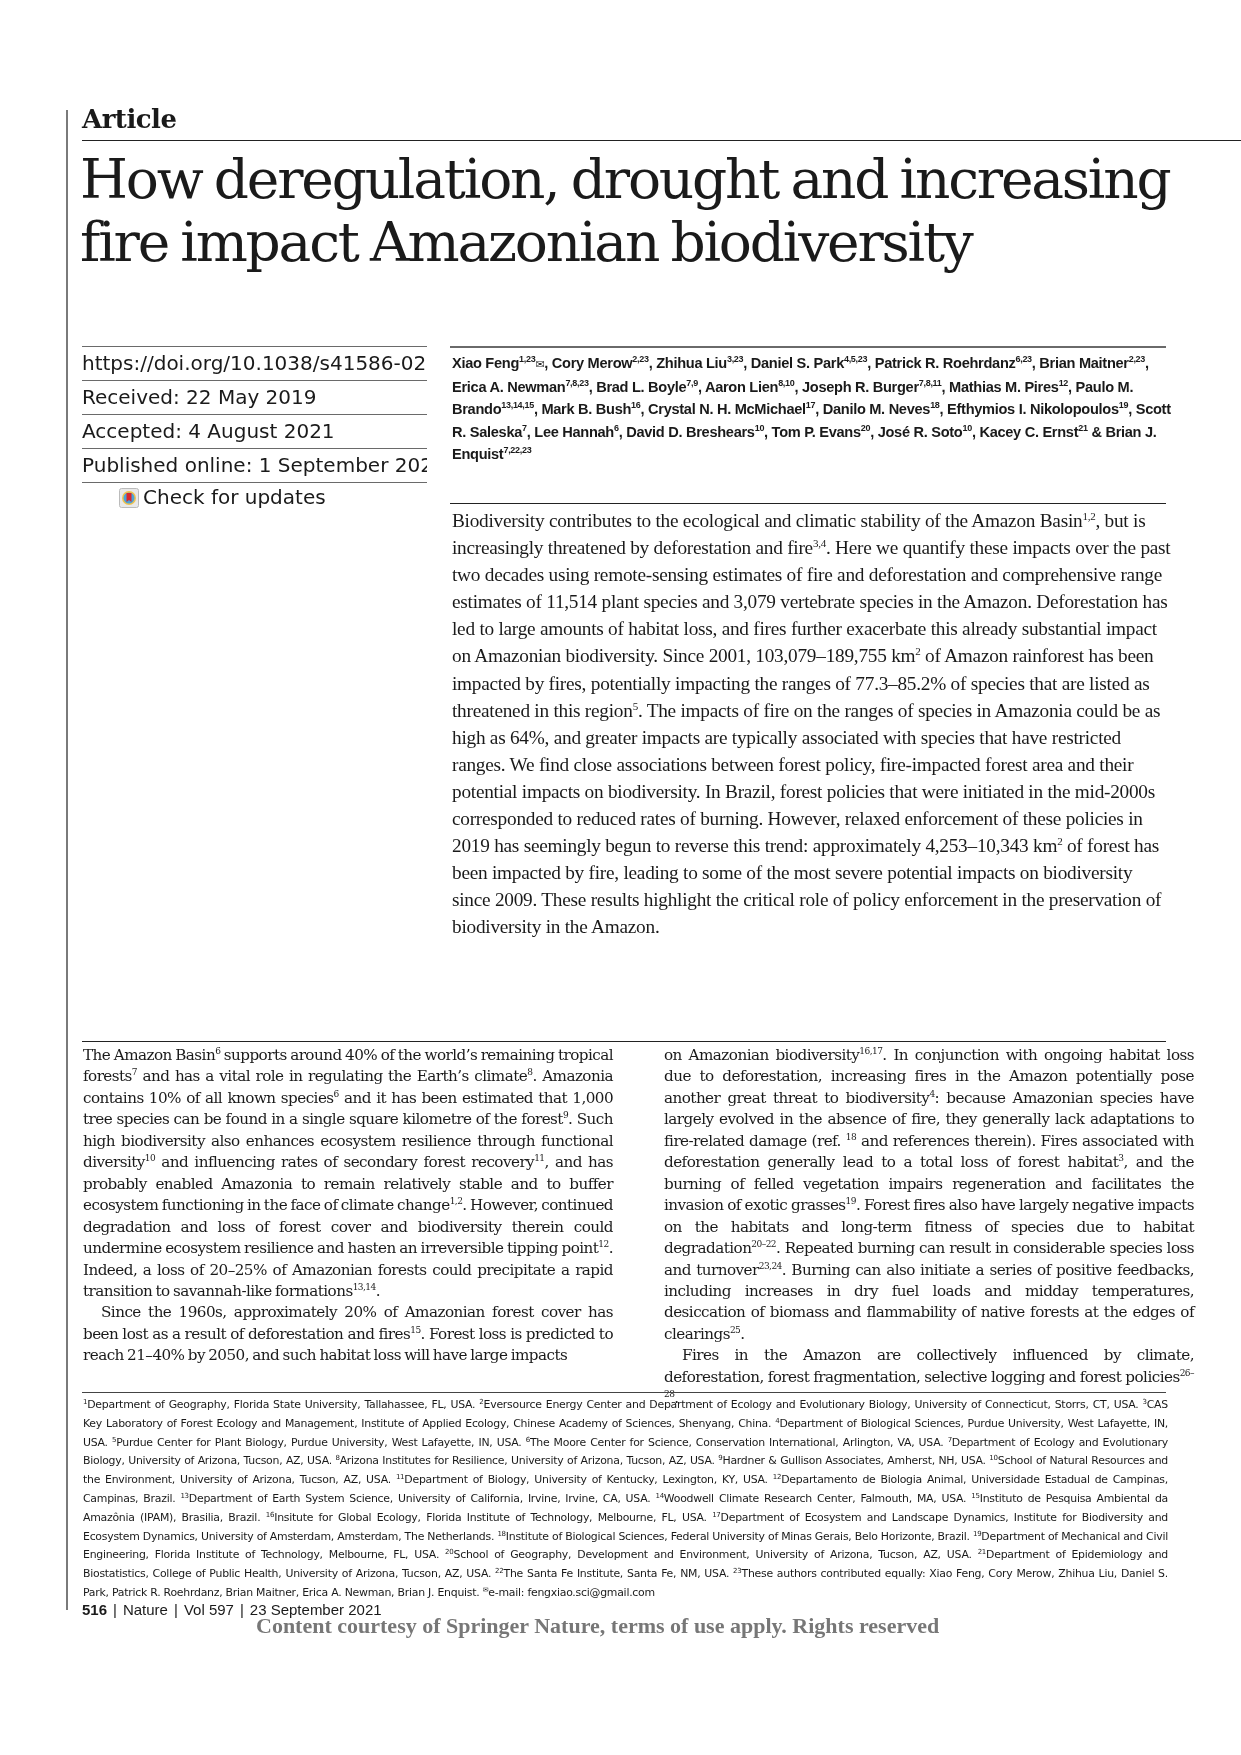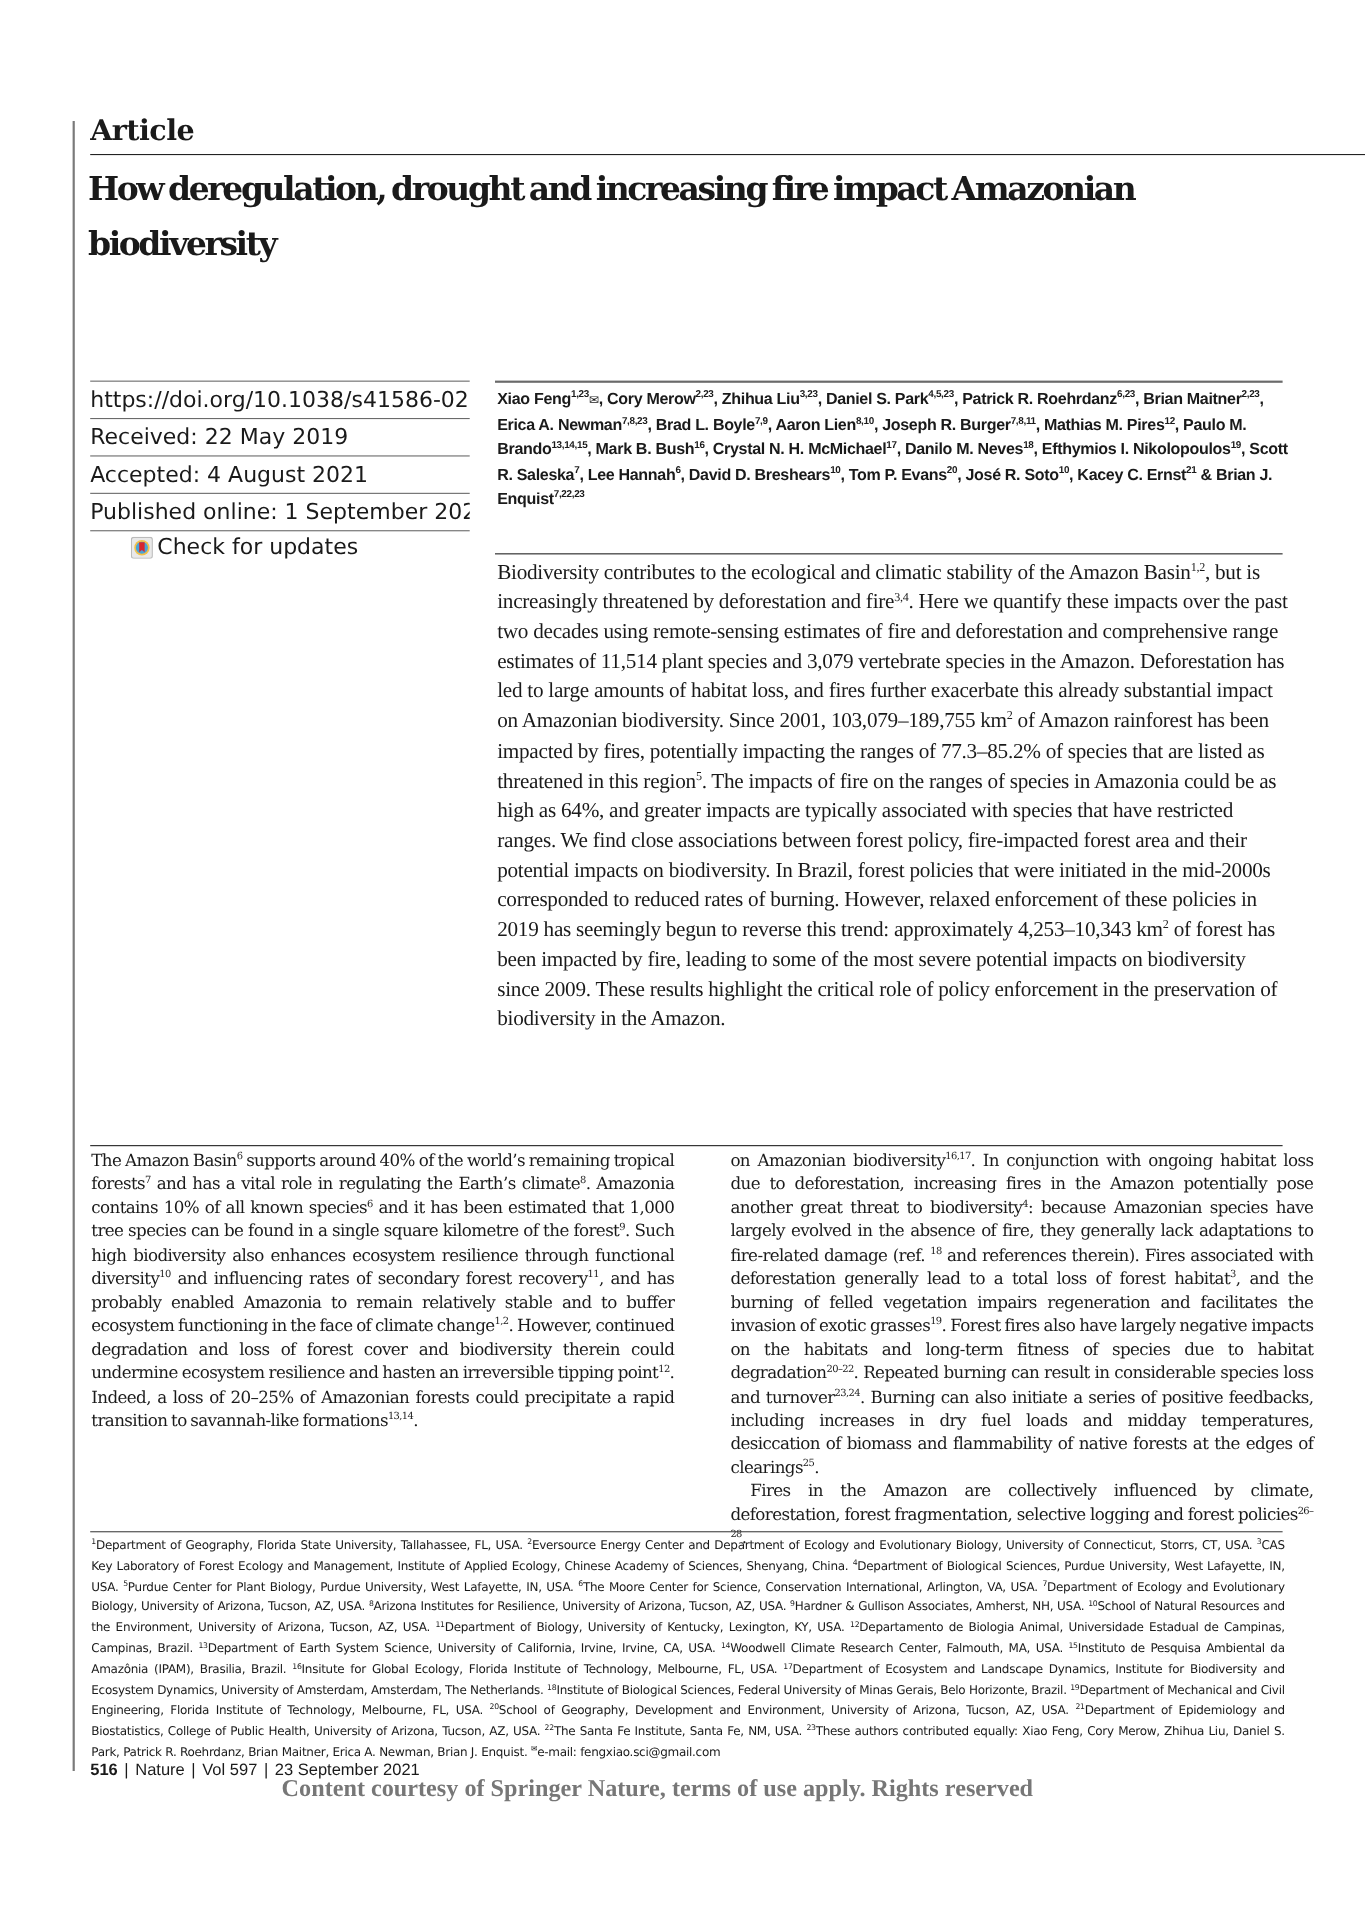--- a/index.html
+++ b/index.html
@@ -1,20 +1,20 @@
 <!DOCTYPE html>
 <html><head>
 <meta charset="utf-8">
 <style>
   html, body { margin: 0; padding: 0; background: #ffffff; }
   body { width: 1241px; height: 1755px; position: relative; overflow: hidden; color: #1a1a1a; }
   .vbar { position: absolute; left: 66px; top: 110px; width: 2px; height: 1500px; background: #7a7a7a; }
   .top-rule { position: absolute; left: 82px; right: 0; top: 140px; height: 1px; background: #222; }
   .article-label { position: absolute; left: 82px; top: 104px; font-family: "DejaVu Serif", serif; font-weight: bold; font-size: 26px; line-height: 30px; letter-spacing: -0.5px; }
-  .title { position: absolute; left: 80px; top: 148px; width: 1120px; font-family: "DejaVu Serif", serif; font-weight: bold; font-size: 30px; line-height: 50px; letter-spacing: -2.2px; word-spacing: -3px; margin: 0; }
+  .title { position: absolute; left: 80px; top: 148px; width: 1120px; font-family: "DejaVu Serif", serif; font-weight: normal; font-size: 55px; line-height: 63px; letter-spacing: -2.2px; word-spacing: -3px; margin: 0; }
 
   .meta { position: absolute; left: 82px; top: 346px; width: 345px; font-family: "DejaVu Sans", sans-serif; font-size: 20px; }
   .meta .row { border-top: 1px solid #6a6a6a; height: 33px; line-height: 33px; white-space: nowrap; overflow: hidden; }
   .meta .row:first-child { border-top: 1.5px solid #6a6a6a; }
   .meta .update { border-top: 1px solid #6a6a6a; height: 28px; line-height: 28px; display: flex; align-items: center; gap: 4px; padding-left: 37px; }
   .upd-icon { width: 20px; height: 20px; display: inline-block; }
 
   .authors-rule { position: absolute; left: 450px; right: 75px; top: 346px; height: 1.5px; background: #6a6a6a; }
   .authors { position: absolute; left: 452px; top: 352px; width: 720px; font-family: "Liberation Sans", sans-serif; font-weight: bold; font-size: 14.6px; line-height: 22.6px; letter-spacing: -0.3px; }
   .authors sup { font-size: 9px; line-height: 0; vertical-align: 6px; font-weight: bold; }
@@ -69,20 +69,21 @@
 
 <div class="authors-rule"></div>
 <div class="authors" id="authors"><span>Xiao Feng</span><sup>1,23</sup><span class="mail">✉</span>, <span>Cory Merow</span><sup>2,23</sup>, <span>Zhihua Liu</span><sup>3,23</sup>, <span>Daniel S. Park</span><sup>4,5,23</sup>, <span>Patrick R. Roehrdanz</span><sup>6,23</sup>, <span>Brian Maitner</span><sup>2,23</sup>, <span>Erica A. Newman</span><sup>7,8,23</sup>, <span>Brad L. Boyle</span><sup>7,9</sup>, <span>Aaron Lien</span><sup>8,10</sup>, <span>Joseph R. Burger</span><sup>7,8,11</sup>, <span>Mathias M. Pires</span><sup>12</sup>, <span>Paulo M. Brando</span><sup>13,14,15</sup>, <span>Mark B. Bush</span><sup>16</sup>, <span>Crystal N. H. McMichael</span><sup>17</sup>, <span>Danilo M. Neves</span><sup>18</sup>, <span>Efthymios I. Nikolopoulos</span><sup>19</sup>, <span>Scott R. Saleska</span><sup>7</sup>, <span>Lee Hannah</span><sup>6</sup>, <span>David D. Breshears</span><sup>10</sup>, <span>Tom P. Evans</span><sup>20</sup>, <span>José R. Soto</span><sup>10</sup>, <span>Kacey C. Ernst</span><sup>21</sup> &amp; <span>Brian J. Enquist</span><sup>7,22,23</sup></div>
 
 <div class="abs-rule"></div>
 <div class="abstract" id="abstract"><span>Biodiversity contributes to the ecological and climatic stability of the Amazon Basin</span><sup>1,2</sup><span>, but is increasingly threatened by deforestation and fire</span><sup>3,4</sup><span>. Here we quantify these impacts over the past two decades using remote-sensing estimates of fire and deforestation and comprehensive range estimates of 11,514 plant species and 3,079 vertebrate species in the Amazon. Deforestation has led to large amounts of habitat loss, and fires further exacerbate this already substantial impact on Amazonian biodiversity. Since 2001, 103,079–189,755 km</span><sup>2</sup><span> of Amazon rainforest has been impacted by fires, potentially impacting the ranges of 77.3–85.2% of species that are listed as threatened in this region</span><sup>5</sup><span>. The impacts of fire on the ranges of species in Amazonia could be as high as 64%, and greater impacts are typically associated with species that have restricted ranges. We find close associations between forest policy, fire-impacted forest area and their potential impacts on biodiversity. In Brazil, forest policies that were initiated in the mid-2000s corresponded to reduced rates of burning. However, relaxed enforcement of these policies in 2019 has seemingly begun to reverse this trend: approximately 4,253–10,343 km</span><sup>2</sup><span> of forest has been impacted by fire, leading to some of the most severe potential impacts on biodiversity since 2009. These results highlight the critical role of policy enforcement in the preservation of biodiversity in the Amazon.</span></div>
 
 <div class="body-rule"></div>
 <div class="col col-left" id="body-left">
     <p><span>The Amazon Basin</span><sup>6</sup><span> supports around 40% of the world’s remaining tropical forests</span><sup>7</sup><span> and has a vital role in regulating the Earth’s climate</span><sup>8</sup><span>. Amazonia contains 10% of all known species</span><sup>6</sup><span> and it has been estimated that 1,000 tree species can be found in a single square kilometre of the forest</span><sup>9</sup><span>. Such high biodiversity also enhances ecosystem resilience through functional diversity</span><sup>10</sup><span> and influencing rates of secondary forest recovery</span><sup>11</sup><span>, and has probably enabled Amazonia to remain relatively stable and to buffer ecosystem functioning in the face of climate change</span><sup>1,2</sup><span>. However, continued degradation and loss of forest cover and biodiversity therein could undermine ecosystem resilience and hasten an irreversible tipping point</span><sup>12</sup><span>. Indeed, a loss of 20–25% of Amazonian forests could precipitate a rapid transition to savannah-like formations</span><sup>13,14</sup><span>.</span></p>
+    <p class="indent"><span>Since the 1960s, approximately 20% of Amazonian forest cover has been lost as a result of deforestation and fires</span><sup>15</sup><span>. Forest loss is predicted to reach 21–40% by 2050, and such habitat loss will have large impacts</span></p>
   </div>
 <div class="col col-right" id="body-right">
     <p><span>on Amazonian biodiversity</span><sup>16,17</sup><span>. In conjunction with ongoing habitat loss due to deforestation, increasing fires in the Amazon potentially pose another great threat to biodiversity</span><sup>4</sup><span>: because Amazonian species have largely evolved in the absence of fire, they generally lack adaptations to fire-related damage (ref. </span><sup>18</sup><span> and references therein). Fires associated with deforestation generally lead to a total loss of forest habitat</span><sup>3</sup><span>, and the burning of felled vegetation impairs regeneration and facilitates the invasion of exotic grasses</span><sup>19</sup><span>. Forest fires also have largely negative impacts on the habitats and long-term fitness of species due to habitat degradation</span><sup>20–22</sup><span>. Repeated burning can result in considerable species loss and turnover</span><sup>23,24</sup><span>. Burning can also initiate a series of positive feedbacks, including increases in dry fuel loads and midday temperatures, desiccation of biomass and flammability of native forests at the edges of clearings</span><sup>25</sup><span>.</span></p>
     <p class="indent"><span>Fires in the Amazon are collectively influenced by climate, deforestation, forest fragmentation, selective logging and forest policies</span><sup>26–28</sup><span>.</span></p>
   </div>
 
 <div class="aff-rule"></div>
 <div class="affils" id="affils"><sup>1</sup><span>Department of Geography, Florida State University, Tallahassee, FL, USA. </span><sup>2</sup><span>Eversource Energy Center and Department of Ecology and Evolutionary Biology, University of Connecticut, Storrs, CT, USA. </span><sup>3</sup><span>CAS Key Laboratory of Forest Ecology and Management, Institute of Applied Ecology, Chinese Academy of Sciences, Shenyang, China. </span><sup>4</sup><span>Department of Biological Sciences, Purdue University, West Lafayette, IN, USA. </span><sup>5</sup><span>Purdue Center for Plant Biology, Purdue University, West Lafayette, IN, USA. </span><sup>6</sup><span>The Moore Center for Science, Conservation International, Arlington, VA, USA. </span><sup>7</sup><span>Department of Ecology and Evolutionary Biology, University of Arizona, Tucson, AZ, USA. </span><sup>8</sup><span>Arizona Institutes for Resilience, University of Arizona, Tucson, AZ, USA. </span><sup>9</sup><span>Hardner &amp; Gullison Associates, Amherst, NH, USA. </span><sup>10</sup><span>School of Natural Resources and the Environment, University of Arizona, Tucson, AZ, USA. </span><sup>11</sup><span>Department of Biology, University of Kentucky, Lexington, KY, USA. </span><sup>12</sup><span>Departamento de Biologia Animal, Universidade Estadual de Campinas, Campinas, Brazil. </span><sup>13</sup><span>Department of Earth System Science, University of California, Irvine, Irvine, CA, USA. </span><sup>14</sup><span>Woodwell Climate Research Center, Falmouth, MA, USA. </span><sup>15</sup><span>Instituto de Pesquisa Ambiental da Amazônia (IPAM), Brasilia, Brazil. </span><sup>16</sup><span>Insitute for Global Ecology, Florida Institute of Technology, Melbourne, FL, USA. </span><sup>17</sup><span>Department of Ecosystem and Landscape Dynamics, Institute for Biodiversity and Ecosystem Dynamics, University of Amsterdam, Amsterdam, The Netherlands. </span><sup>18</sup><span>Institute of Biological Sciences, Federal University of Minas Gerais, Belo Horizonte, Brazil. </span><sup>19</sup><span>Department of Mechanical and Civil Engineering, Florida Institute of Technology, Melbourne, FL, USA. </span><sup>20</sup><span>School of Geography, Development and Environment, University of Arizona, Tucson, AZ, USA. </span><sup>21</sup><span>Department of Epidemiology and Biostatistics, College of Public Health, University of Arizona, Tucson, AZ, USA. </span><sup>22</sup><span>The Santa Fe Institute, Santa Fe, NM, USA. </span><sup>23</sup><span>These authors contributed equally: Xiao Feng, Cory Merow, Zhihua Liu, Daniel S. Park, Patrick R. Roehrdanz, Brian Maitner, Erica A. Newman, Brian J. Enquist. </span><sup>✉</sup><span>e-mail: fengxiao.sci@gmail.com</span></div>
 
 <div class="footer">

